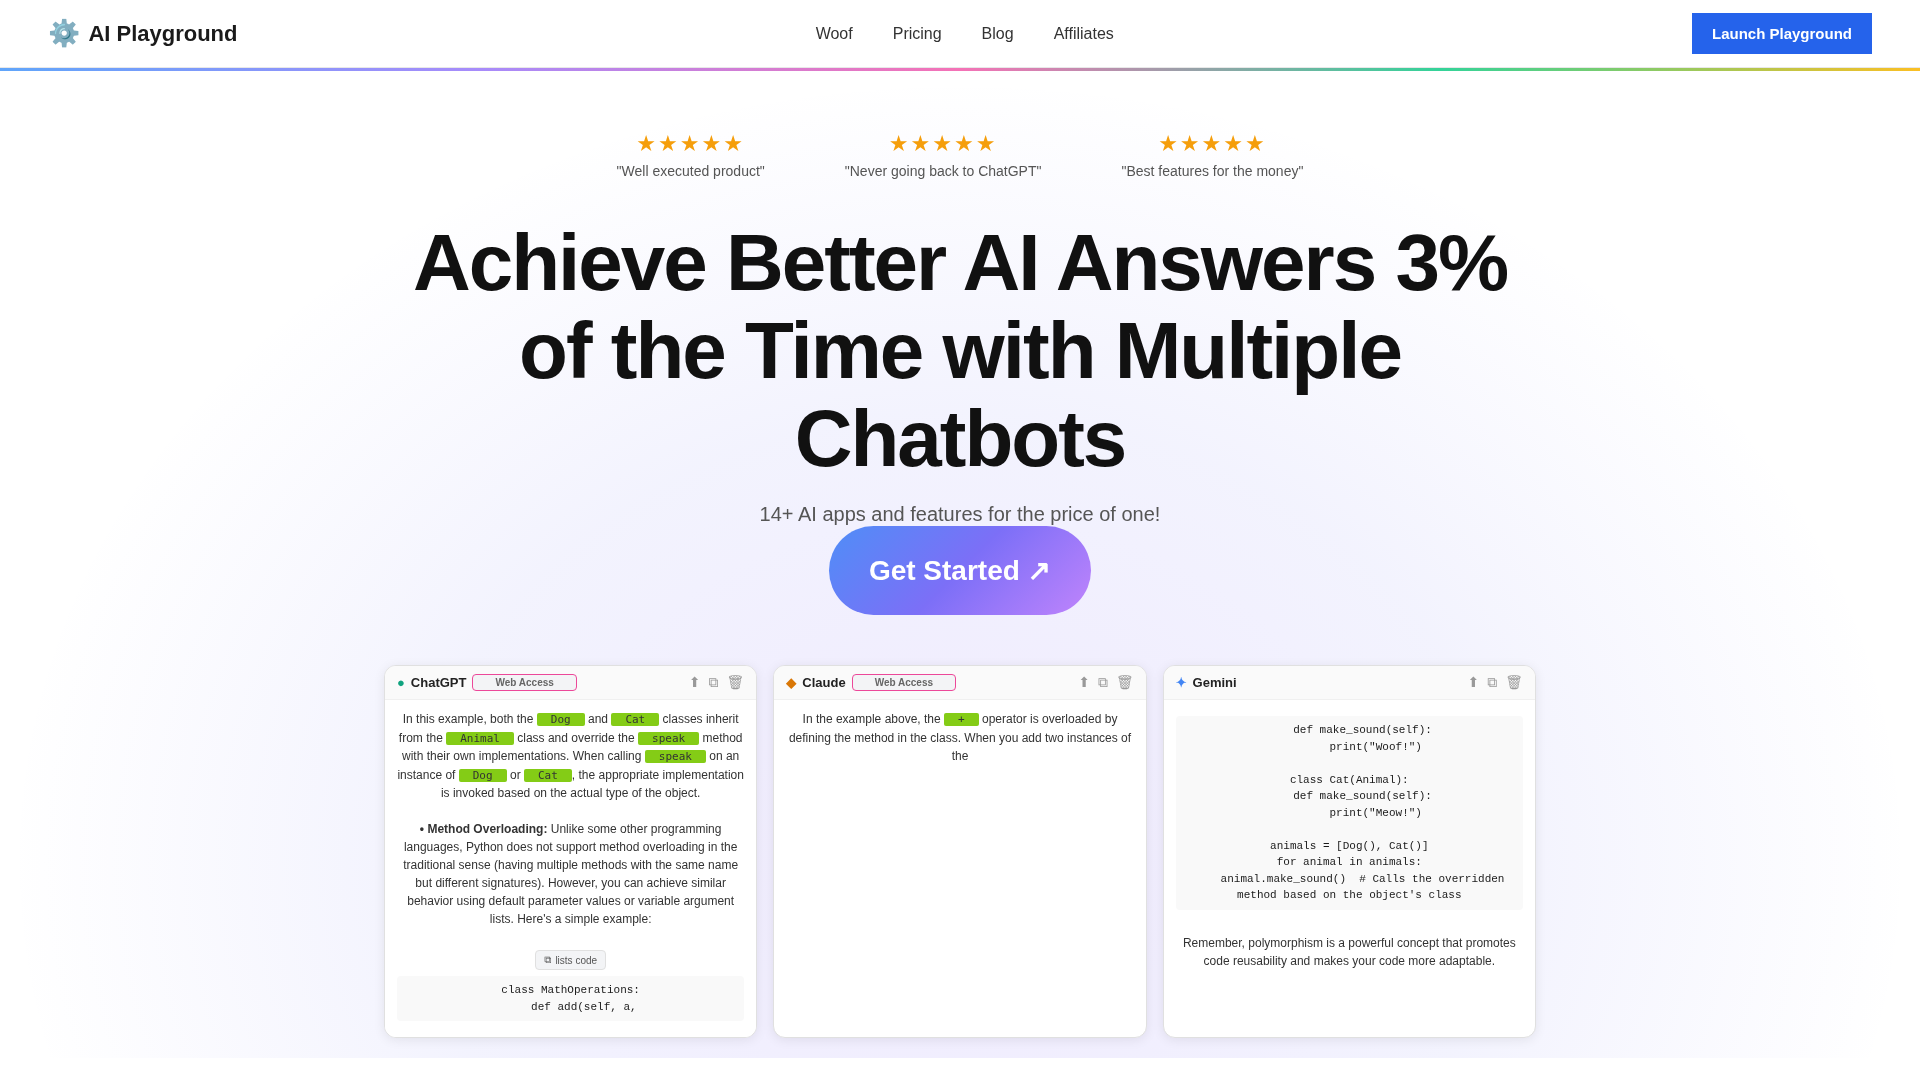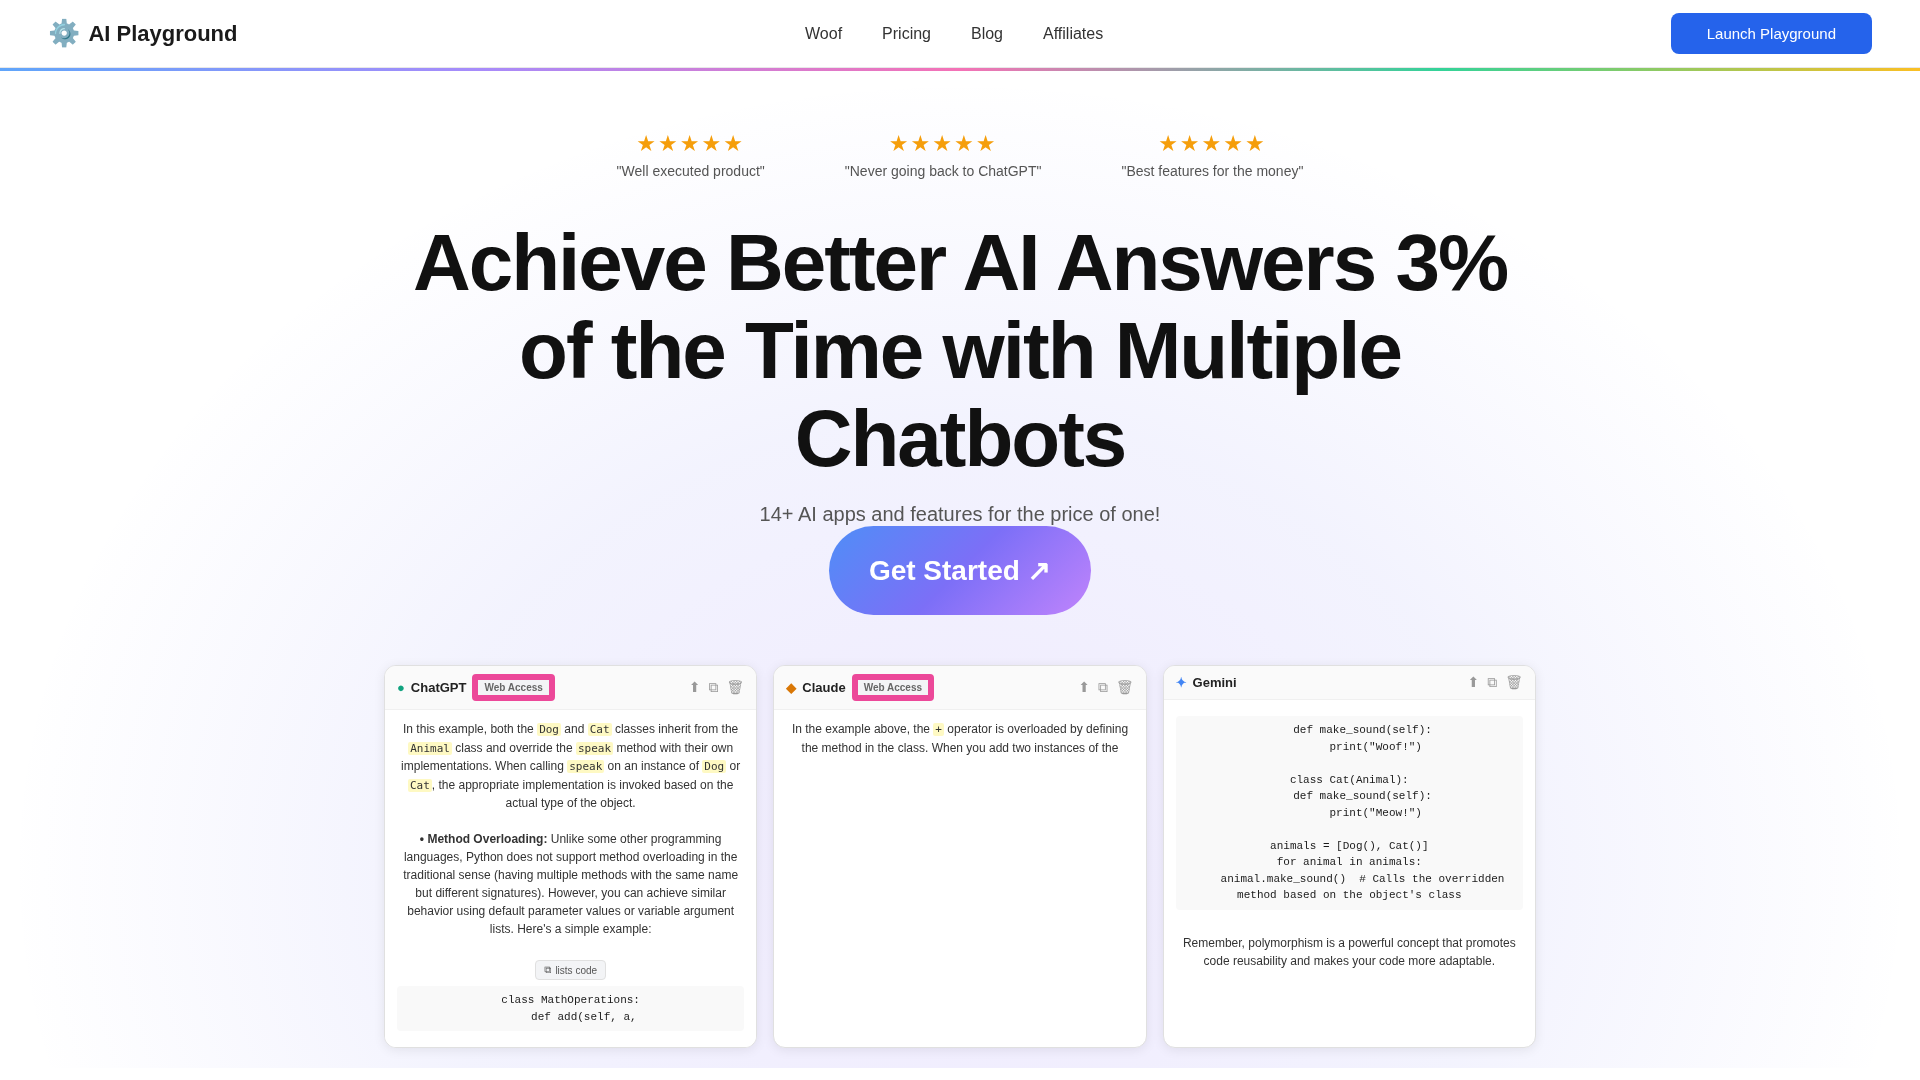--- a/index.html
+++ b/index.html
@@ -10,22 +10,22 @@
       display: flex; align-items: center; justify-content: space-between;
       padding: 0 48px; height: 68px;
       border-bottom: 1px solid #e8e8e8;
       position: relative; z-index: 10; background: #fff;
     }
     .nav-logo { display: flex; align-items: center; gap: 8px; font-size: 22px; font-weight: 700; color: #1a1a1a; }
     .nav-logo-icon { font-size: 26px; }
     .nav-links { display: flex; align-items: center; gap: 40px; }
     .nav-links a { text-decoration: none; color: #333; font-size: 16px; font-weight: 500; }
     .nav-cta {
-      background: #2563eb; color: #fff; border: none; border-radius: 8px;
-      padding: 12px 36px; font-size: 15px; font-weight: 400; cursor: pointer;
+      background: #2563eb; color: #fff; border: none; border-radius: 0;
+      padding: 12px 20px; font-size: 15px; font-weight: 700; cursor: pointer;
     }
 
     
     .progress-strip {
       height: 3px;
       background: linear-gradient(to right, #60a5fa, #a78bfa, #f472b6, #34d399, #fbbf24);
     }
 
     
     .hero {
@@ -74,28 +74,28 @@
       overflow: hidden; box-shadow: 0 2px 12px rgba(0,0,0,0.08);
       font-size: 12px;
     }
     .chat-card-header {
       display: flex; align-items: center; justify-content: space-between;
       padding: 8px 12px; border-bottom: 1px solid #f0f0f0;
       background: #fafafa;
     }
     .chat-card-title { display: flex; align-items: center; gap: 6px; font-weight: 600; font-size: 13px; color: #222; }
     .chat-card-badge {
-      background: #f3f4f6; border: 6px solid #ec4899;
-      border-radius: 4px; padding: 2px 6px; font-size: 10px; color: #666;
+      background: #f3f4f6; border: 1px solid #ec4899;
+      border-radius: 4px; padding: 2px 22px; font-size: 10px; color: #666;
     }
     .chat-card-actions { display: flex; gap: 8px; color: #999; font-size: 14px; }
     .chat-card-body { padding: 10px 12px; min-height: 200px; background: #fff; color: #333; line-height: 1.5; }
     .code-block { background: #f9f9f9; border-radius: 4px; padding: 6px 8px; margin: 6px 0; white-space: pre-wrap; font-family: 'Courier New', monospace; font-size: 11px; color: #1a1a1a; }
     .copy-code-btn { display: inline-flex; align-items: center; gap: 4px; background: #f3f4f6; border: 1px solid #e0e0e0; border-radius: 4px; padding: 3px 8px; font-size: 10px; color: #555; cursor: pointer; margin-top: 4px; }
-    .highlight { background: #fef9c3; border-radius: 2px; padding: 0 2px; font-family: monospace; font-size: 11px; }
+    .highlight { background: #84cc16; border-radius: 2px; padding: 0 14px; font-family: monospace; font-size: 11px; }
     .bullet { font-weight: 600; }
 
     .logo-chatgpt { color: #10a37f; }
     .logo-claude { color: #d97706; }
     .logo-gemini { color: #4285f4; }
   </style>
 </head>
 <body>
 
 <nav>

